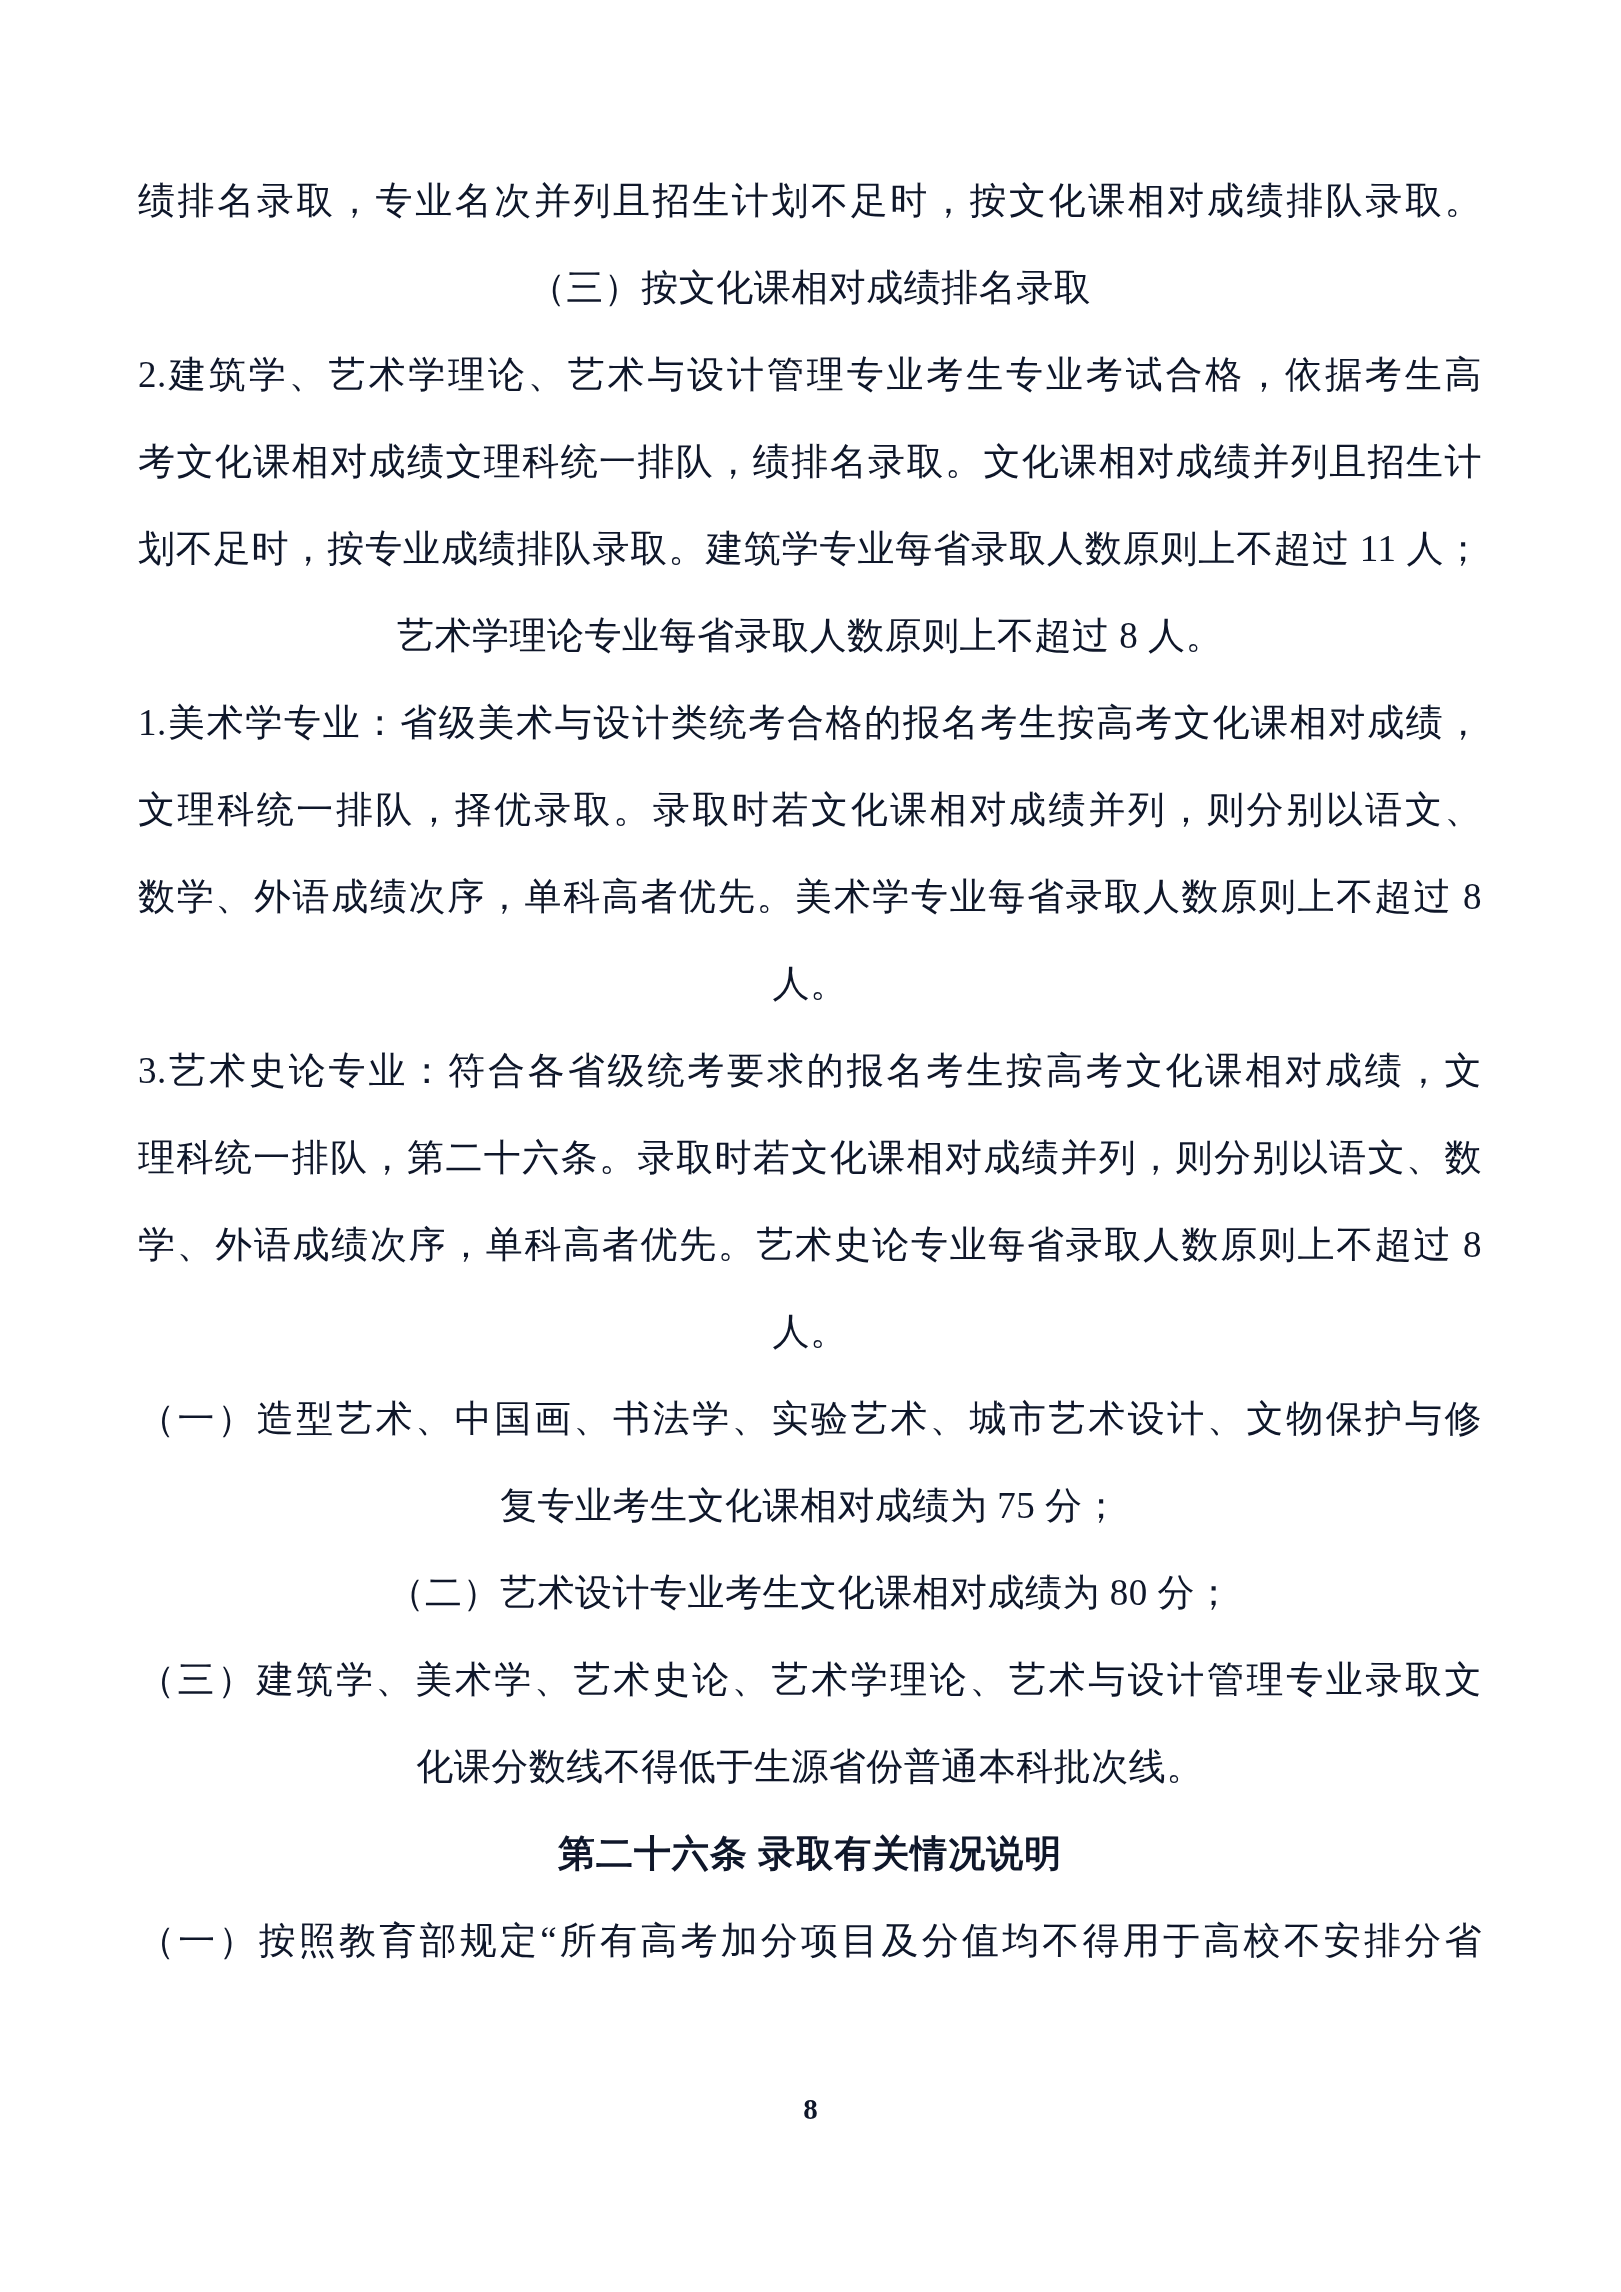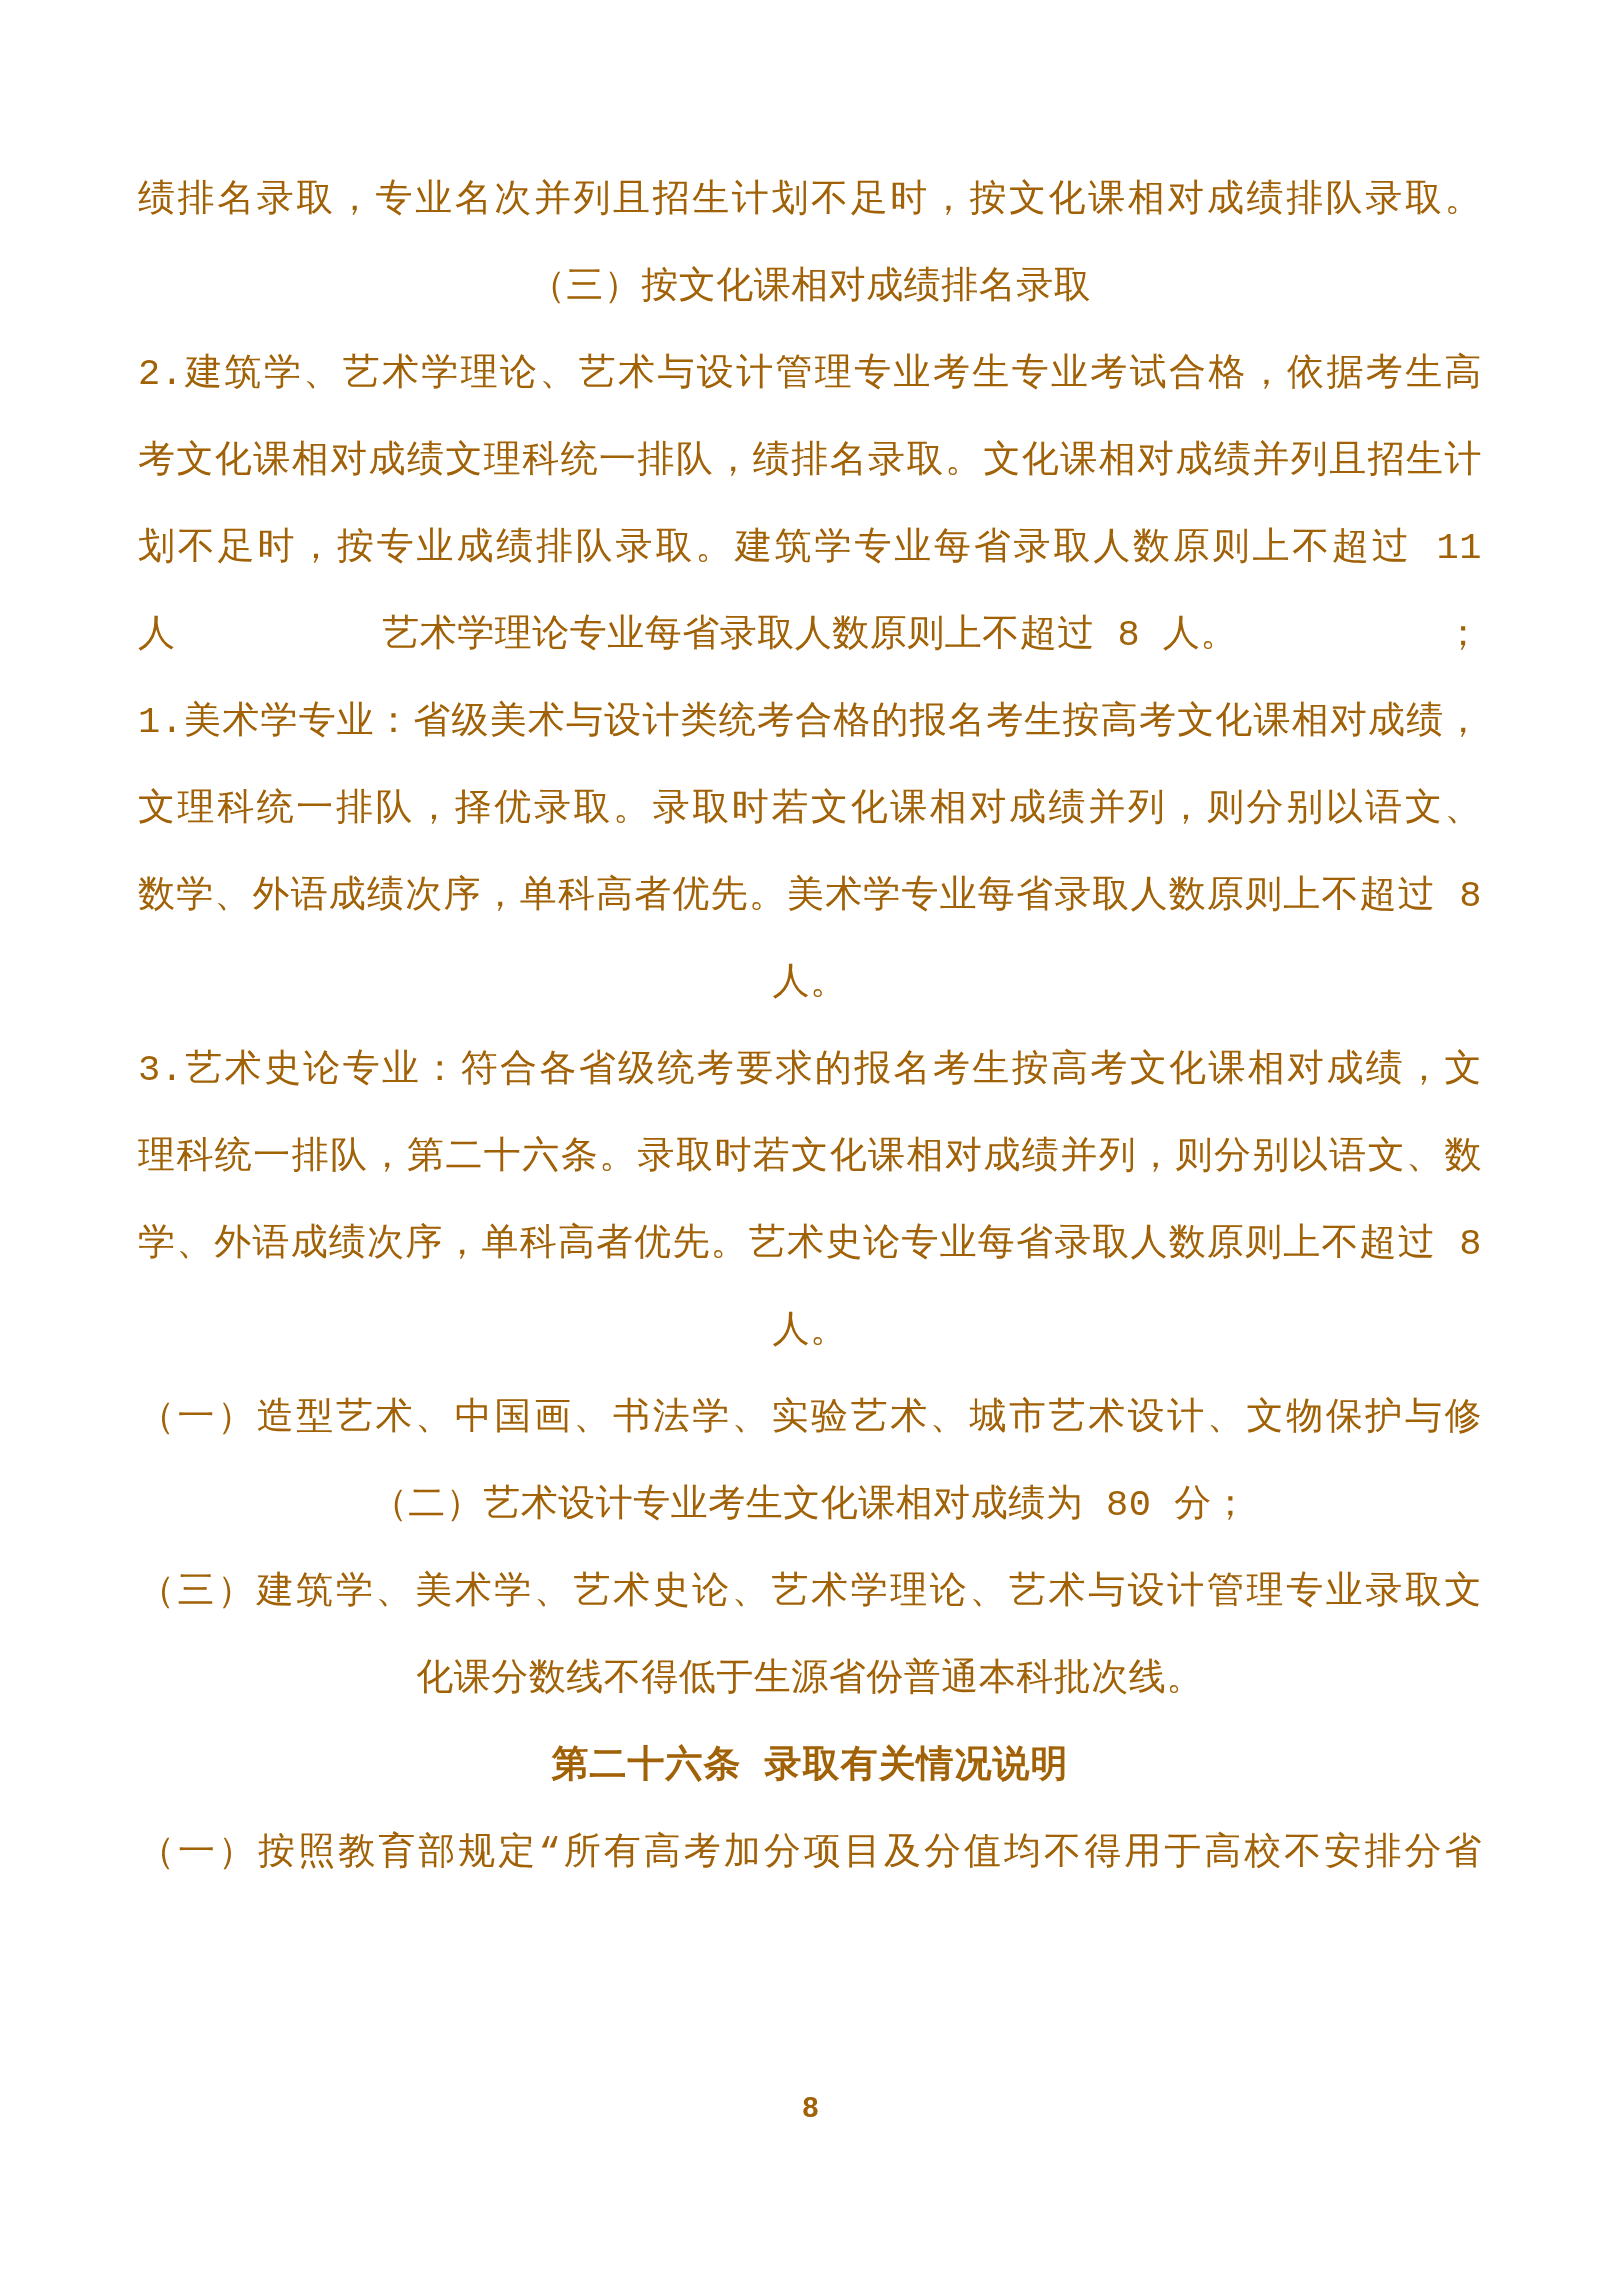--- a/index.html
+++ b/index.html
@@ -6,22 +6,22 @@
     margin: 0;
     padding: 0;
     background: #ffffff;
   }
   .page {
     position: relative;
     width: 1621px;
     height: 2293px;
     background: #ffffff;
     overflow: hidden;
-    font-family: Liberation Mono, monospace;
-    color: #a16207;
+    font-family: Liberation Serif, serif;
+    color: #0f172a;
     border-radius: 7px;
   }
   .content {
     position: absolute;
     left: 138px;
     top: 157px;
     width: 1344px;
   }
   .line {
     height: 87px;
@@ -64,20 +64,21 @@
     <div class="line">艺术学理论专业每省录取人数原则上不超过 8 人。</div>
     <div class="line just">1.美术学专业：省级美术与设计类统考合格的报名考生按高考文化课相对成绩，</div>
     <div class="line just">文理科统一排队，择优录取。录取时若文化课相对成绩并列，则分别以语文、</div>
     <div class="line just">数学、外语成绩次序，单科高者优先。美术学专业每省录取人数原则上不超过 8</div>
     <div class="line">人。</div>
     <div class="line just">3.艺术史论专业：符合各省级统考要求的报名考生按高考文化课相对成绩，文</div>
     <div class="line just">理科统一排队，第二十六条。录取时若文化课相对成绩并列，则分别以语文、数</div>
     <div class="line just">学、外语成绩次序，单科高者优先。艺术史论专业每省录取人数原则上不超过 8</div>
     <div class="line">人。</div>
     <div class="line just">（一）造型艺术、中国画、书法学、实验艺术、城市艺术设计、文物保护与修</div>
+    <div class="line">复专业考生文化课相对成绩为 75 分；</div>
     <div class="line">（二）艺术设计专业考生文化课相对成绩为 80 分；</div>
     <div class="line just">（三）建筑学、美术学、艺术史论、艺术学理论、艺术与设计管理专业录取文</div>
     <div class="line">化课分数线不得低于生源省份普通本科批次线。</div>
     <div class="line heading">第二十六条 录取有关情况说明</div>
     <div class="line just">（一）按照教育部规定“所有高考加分项目及分值均不得用于高校不安排分省</div>
   </div>
   <div class="page-number">8</div>
 </div>
 
 

